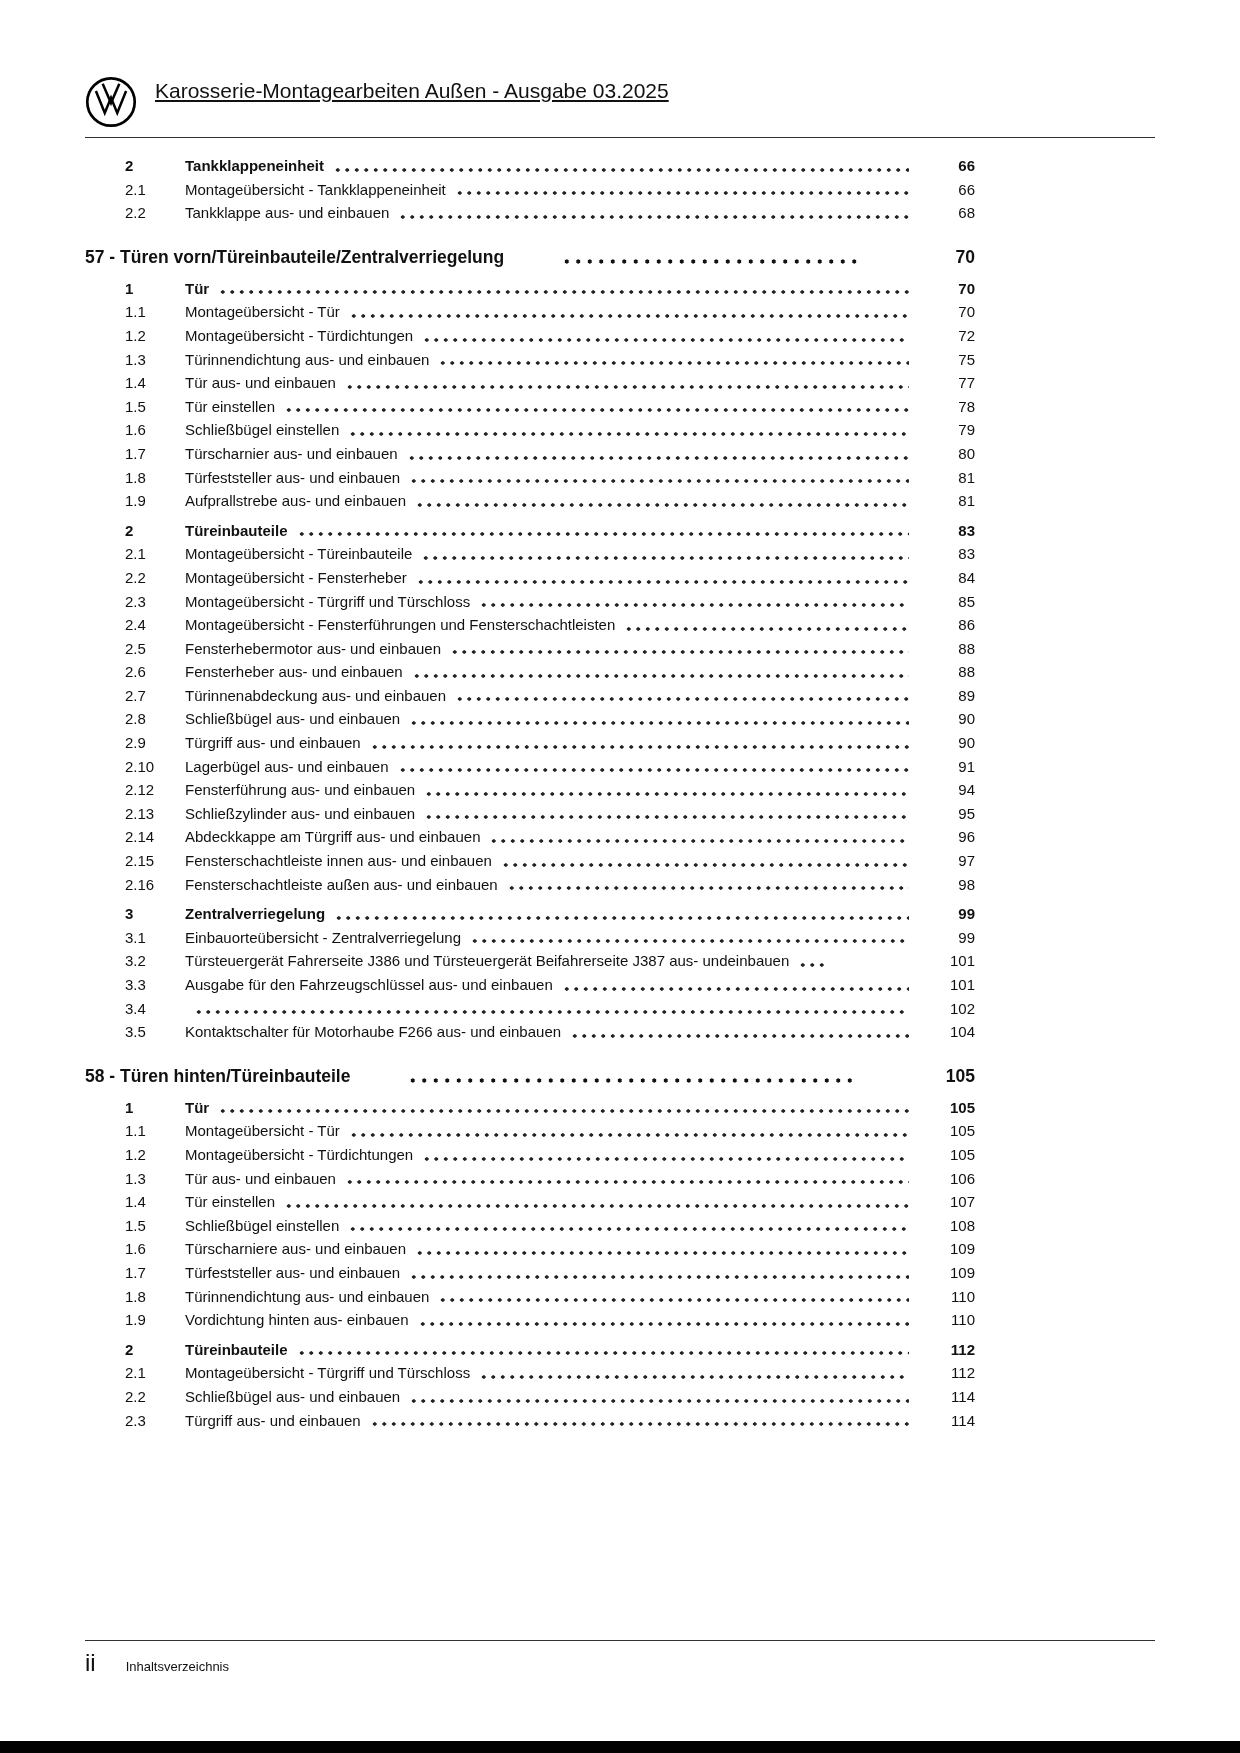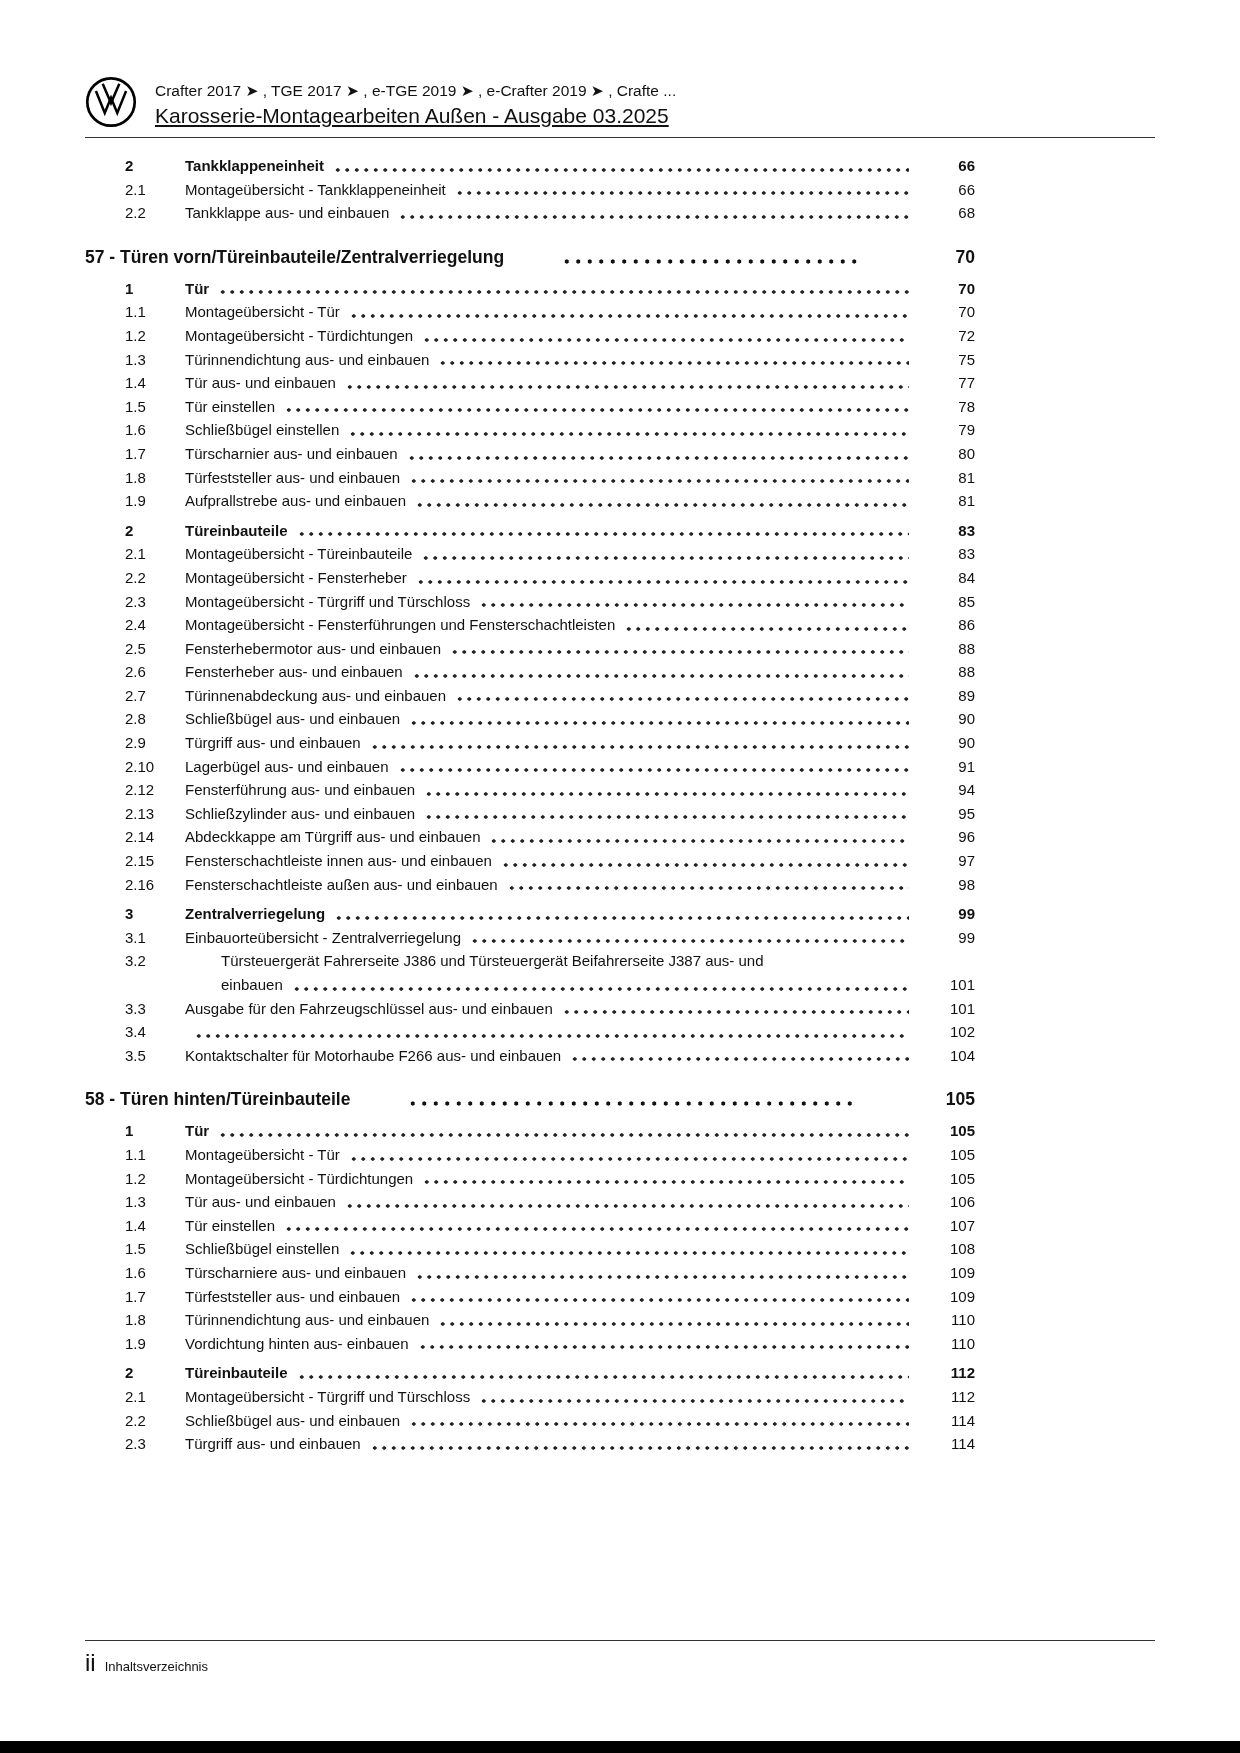--- a/index.html
+++ b/index.html
@@ -38,21 +38,21 @@
   .row {
     display: flex;
     align-items: stretch;
     font-size: 15px;
     line-height: 23.6px;
   }
   .row.bold { font-weight: bold; margin-top: 6px; }
   .item { padding-left: 40px; }
   .num { flex: none; width: 60px; }
   .label { flex: none; max-width: 100%; }
-  .midcol { flex: 1; min-width: 0; display: flex; flex-direction: column; margin-left: 36px; }
+  .midcol { flex: 1; min-width: 0; display: flex; flex-direction: row; }
   .l2 { display: flex; align-items: stretch; }
   .leader {
     flex: 1 1 30px;
     min-width: 30px;
     margin: 0 10px 0 9px;
     background-image: radial-gradient(circle, #222222 1.5px, transparent 1.9px);
     background-size: 9.5px 4px;
     background-repeat: repeat-x;
     background-position: 0 calc(100% - 6px);
   }
@@ -88,21 +88,21 @@
     border: none;
     border-top: 1.5px solid #333333;
     margin: 0;
   }
   .ftr {
     position: absolute;
     left: 85px;
     top: 1648px;
     display: flex;
     align-items: baseline;
-    gap: 9px;
+    gap: 30px;
   }
   .ftr-roman { font-size: 24px; line-height: 30px; }
   .ftr-label { font-size: 13px; }
 
   .bottom-bar {
     position: absolute;
     left: 0;
     right: 0;
     bottom: 0;
     height: 12px;
@@ -116,21 +116,20 @@
 
   <div class="hdr">
     <div class="logo">
       <svg viewBox="0 0 50 50" width="52" height="52" aria-hidden="true">
         <circle cx="25" cy="25" r="22.8" fill="none" stroke="#000" stroke-width="2.6"></circle>
         <path d="M10.5 14.5 L19 35.5 L25 21 L31 35.5 L39.5 14.5" fill="none" stroke="#000" stroke-width="2.4" stroke-linejoin="miter"></path>
         <path d="M17 7.5 L25 26 L33 7.5" fill="none" stroke="#000" stroke-width="2.4" stroke-linejoin="miter"></path>
       </svg>
     </div>
     <div class="hdr-text">
-      <div class="hdr-title">Crafter 2017 ➤ , TGE 2017 ➤ , e-TGE 2019 ➤ , e-Crafter 2019 ➤ , Crafte ...</div>
       <div class="hdr-sub">Karosserie-Montagearbeiten Außen - Ausgabe 03.2025</div>
     </div>
   </div>
 
   <hr class="rule">
 
   <main class="toc" id="toc">
       <div class="row item bold">
         <span class="num">2</span>
         <span class="label">Tankklappeneinheit</span>

